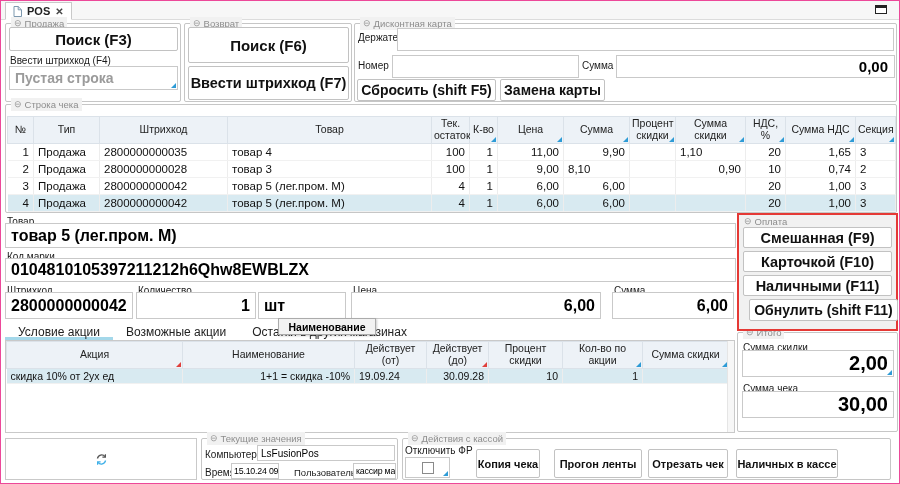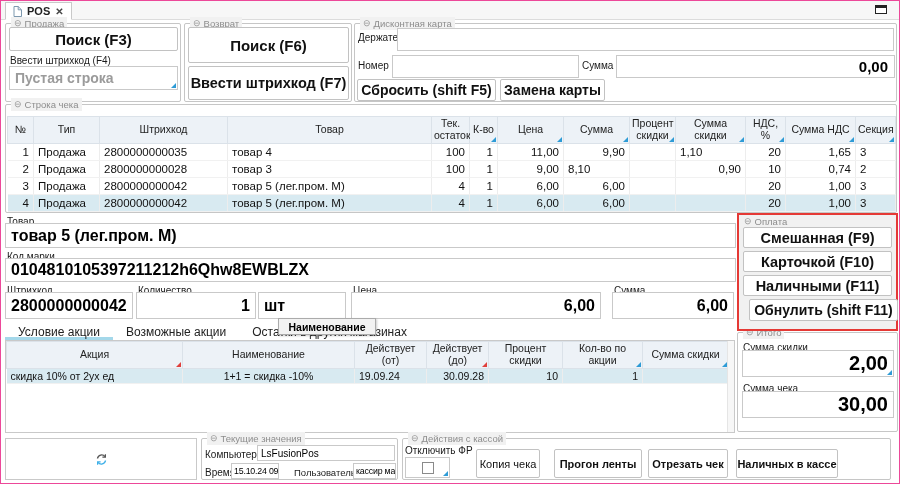--- a/index.html
+++ b/index.html
@@ -273,21 +273,21 @@
         <th>Действует (от)</th>
         <th class="tri-r">Действует (до)</th>
         <th>Процент скидки</th>
         <th class="tri-b">Кол-во по акции</th>
         <th class="tri-b">Сумма скидки</th>
       </tr>
         </thead>
       <tbody>
           <tr class="sel">
             <td style="text-align: left;">скидка 10% от 2ух ед</td>
-            <td style="text-align: center;">1+1 = скидка -10%</td>
+            <td style="text-align: right;">1+1 = скидка -10%</td>
             <td style="">19.09.24</td>
             <td style="text-align: right;">30.09.28</td>
             <td style="text-align: right;">10</td>
             <td style="text-align: right;">1</td>
             <td style="text-align: right;"></td>
           </tr>
         </tbody>
     </table>
     <div class="pscroll"></div>
   </div>
@@ -316,19 +316,19 @@
 
   <div class="group" style="left:401px;top:437px;width:489px;height:42px;">
     <div class="glabel">
         <span class="gi">⊖</span>
         <span>Действия с кассой</span>
       </div>
     <div class="lbl" style="left:2px;top:6px;">Отключить ФР</div>
     <div class="fld tri-b" style="left:2px;top:18px;width:45px;height:21px;justify-content:center;">
       <span class="cb"></span>
     </div>
-    <div class="btn" style="left:73px;top:10px;width:64px;height:29px;font-size:11px;font-weight:400;">Копия чека</div>
+    <div class="btn" style="left:73px;top:10px;width:64px;height:29px;font-size:11px;font-weight:700;">Копия чека</div>
     <div class="btn" style="left:151px;top:10px;width:88px;height:29px;font-size:11px;font-weight:600;">Прогон ленты</div>
     <div class="btn" style="left:245px;top:10px;width:80px;height:29px;font-size:11px;font-weight:600;">Отрезать чек</div>
     <div class="btn" style="left:333px;top:10px;width:102px;height:29px;font-size:11px;font-weight:600;">Наличных в кассе</div>
   </div>
 
 </div>
 
 </body></html>

